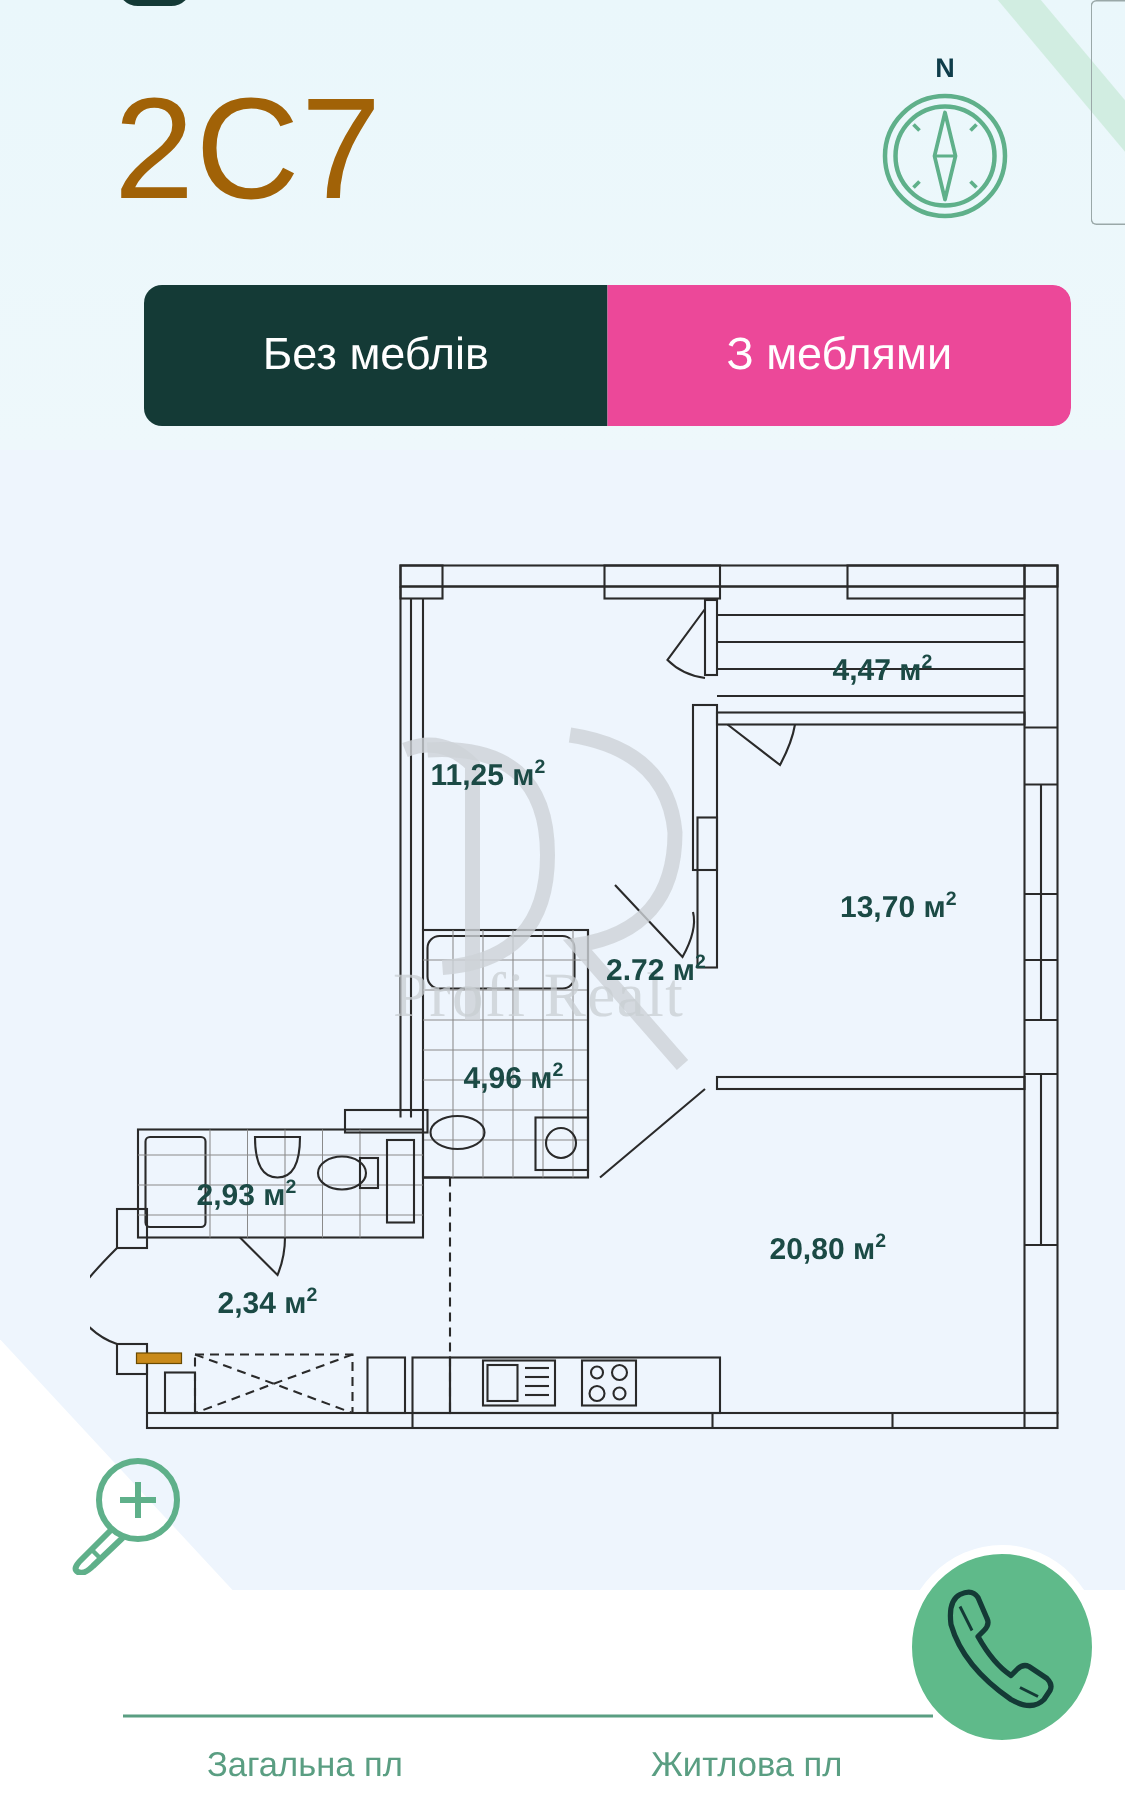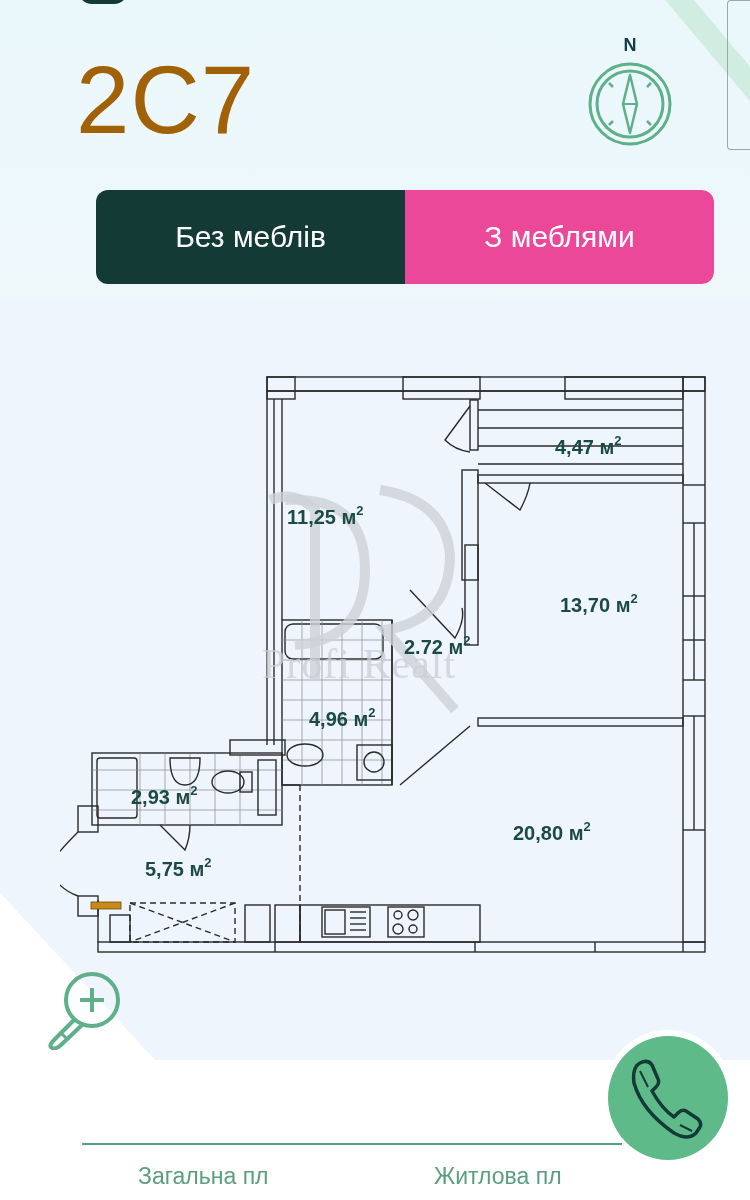--- a/index.html
+++ b/index.html
@@ -197,21 +197,21 @@
     <path d="M125 10 Q190 20 195 75 Q195 140 130 150 L200 230" fill="none" stroke="rgba(205,210,215,.8)" stroke-width="10"></path>
   </svg>
   <div class="watermark-text">Profi Realt</div>
 
   <div class="room-label" style="left:555px; top:436px;"><span>4,47</span> <span>м</span><sup>2</sup></div>
   <div class="room-label" style="left:287px; top:506px;"><span>11,25</span> <span>м</span><sup>2</sup></div>
   <div class="room-label" style="left:560px; top:594px;"><span>13,70</span> <span>м</span><sup>2</sup></div>
   <div class="room-label" style="left:404px; top:636px;text-align:right;"><span>2.72</span> <span>м</span><sup>2</sup></div>
   <div class="room-label" style="left:309px; top:708px;"><span>4,96</span> <span>м</span><sup>2</sup></div>
   <div class="room-label" style="left:131px; top:786px;"><span>2,93</span> <span>м</span><sup>2</sup></div>
-  <div class="room-label" style="left:145px; top:858px;"><span>5,75</span> <span>м</span><sup>2</sup></div>
+  <div class="room-label" style="left:145px; top:858px;"><span>2,34</span> <span>м</span><sup>2</sup></div>
   <div class="room-label" style="left:513px; top:822px;"><span>20,80</span> <span>м</span><sup>2</sup></div>
 
   <div class="zoom-btn">
     <svg width="86" height="80" viewBox="0 0 86 80">
       <circle cx="52" cy="30" r="26" fill="none" stroke="#5fb08a" stroke-width="4"></circle>
       <line x1="52" y1="18" x2="52" y2="42" stroke="#5fb08a" stroke-width="4"></line>
       <line x1="40" y1="30" x2="64" y2="30" stroke="#5fb08a" stroke-width="4"></line>
       <path d="M34 50 L14 70 Q8 76 12 78 Q16 80 22 74 L42 55" fill="none" stroke="#5fb08a" stroke-width="4" stroke-linejoin="round"></path>
       <line x1="20" y1="62" x2="28" y2="70" stroke="#5fb08a" stroke-width="3"></line>
     </svg>

